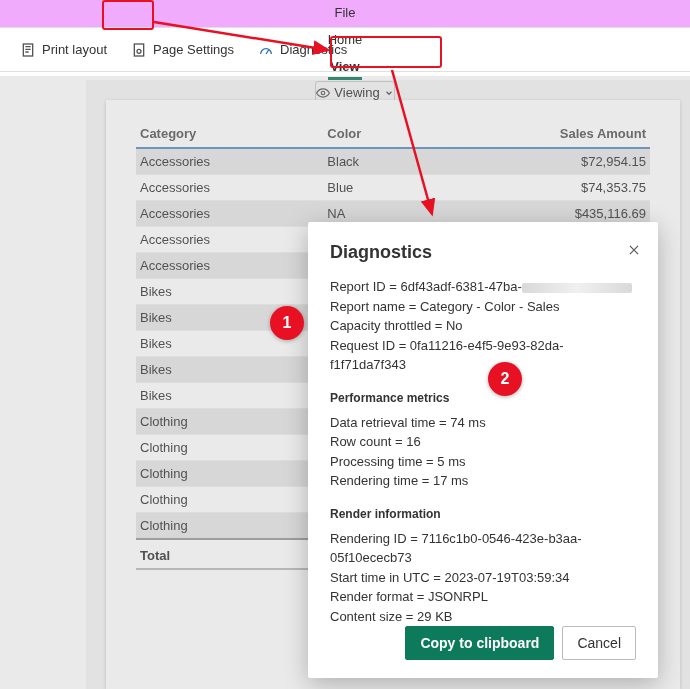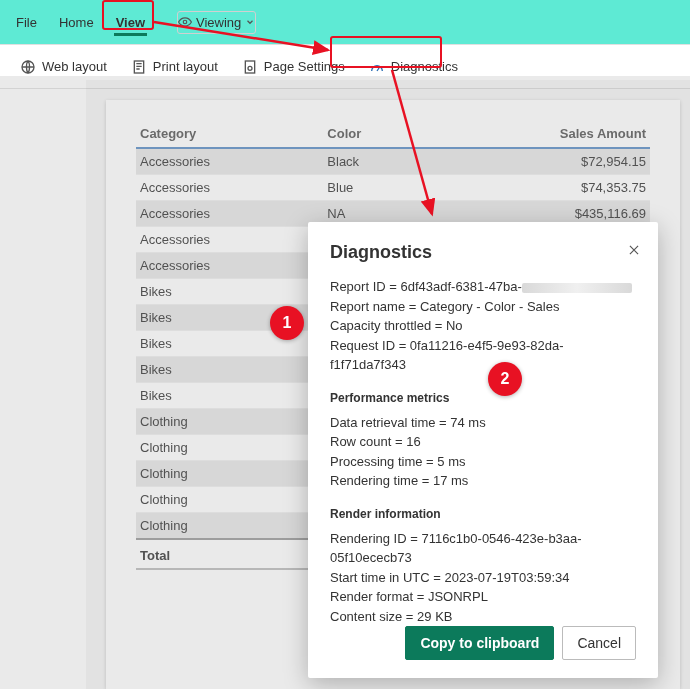--- a/index.html
+++ b/index.html
@@ -11,25 +11,26 @@
     width: 690px;
     height: 689px;
     overflow: hidden;
     position: relative;
     color: #333;
   }
   
   .menubar {
     display: flex;
     align-items: center;
-    height: 45px;
+    height: 28px;
     border-bottom: 1px solid #e0e0e0;
     padding: 0 6px;
     gap: 2px;
-    background: #5eead4;
+    background: #f0abfc;
+    flex-direction: column;
   }
   .menuitem {
     padding: 5px 10px;
     font-size: 13px;
     color: #333;
     cursor: pointer;
     border-radius: 2px;
     position: relative;
   }
   .menuitem.active {
@@ -211,27 +212,20 @@
         <circle cx="12" cy="12" r="3"></circle>
       </svg>
     <span>Viewing</span>
     <svg width="10" height="10" viewBox="0 0 24 24" fill="none" stroke="#555" stroke-width="3">
         <path d="M6 9l6 6 6-6"></path>
       </svg>
   </div>
 </div>
 
 <div class="toolbar">
-  <div class="toolbtn">
-    <svg viewBox="0 0 24 24" fill="none" stroke="#555" stroke-width="2">
-        <circle cx="12" cy="12" r="9"></circle>
-        <path d="M3 12h18M12 3c3 3 3 15 0 18M12 3c-3 3-3 15 0 18"></path>
-      </svg>
-    <span>Web layout</span>
-  </div>
   <div class="toolbtn">
     <svg viewBox="0 0 24 24" fill="none" stroke="#555" stroke-width="2">
         <rect x="5" y="3" width="14" height="18"></rect>
         <path d="M8 7h8M8 11h8M8 15h5"></path>
       </svg>
     <span>Print layout</span>
   </div>
   <div class="toolbtn">
     <svg viewBox="0 0 24 24" fill="none" stroke="#555" stroke-width="2">
         <rect x="5" y="3" width="14" height="18"></rect>

